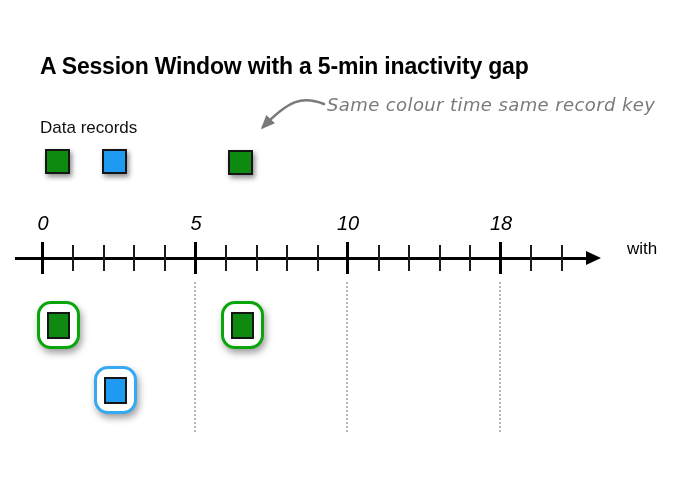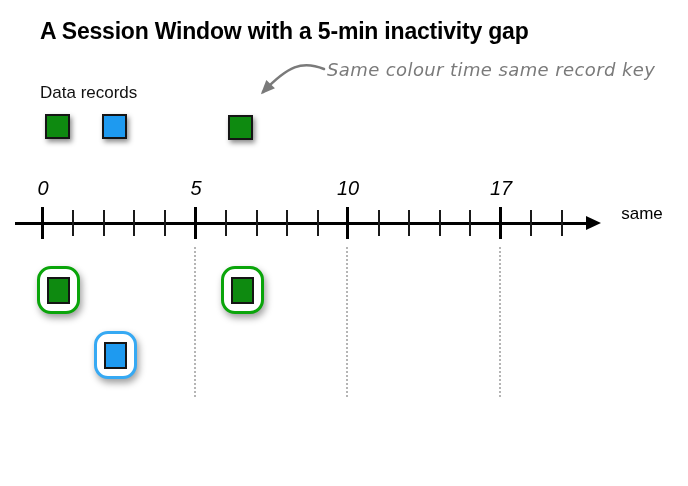--- a/index.html
+++ b/index.html
@@ -1,18 +1,19 @@
 <!DOCTYPE html>
 <html><head>
 <meta charset="utf-8">
 <style>
   html,body{margin:0;padding:0;background:#fff;}
   #canvas{
     position:relative;width:688px;height:400px;background:#ffffff;overflow:hidden;
     font-family:"Liberation Sans",sans-serif;
+    margin-top:35px;
   }
   .abs{position:absolute;}
   .title{
     left:40px;top:18px;font-size:23px;font-weight:bold;color:#000;
     letter-spacing:-0.2px;white-space:nowrap;
   }
   .legend-label{left:40px;top:83px;font-size:17px;color:#111;white-space:nowrap;}
   .handnote{
     font-family:"DejaVu Sans",sans-serif;font-style:italic;font-size:18px;
     letter-spacing:.4px;white-space:nowrap;
@@ -96,24 +97,24 @@
   <div class="abs tick-minor" style="left:378px;"></div>
   <div class="abs tick-minor" style="left:408px;"></div>
   <div class="abs tick-minor" style="left:439px;"></div>
   <div class="abs tick-minor" style="left:469px;"></div>
   <div class="abs tick-minor" style="left:530px;"></div>
   <div class="abs tick-minor" style="left:561px;"></div>
 
   <div class="abs tick-label" style="left:26px;">0</div>
   <div class="abs tick-label" style="left:179px;">5</div>
   <div class="abs tick-label" style="left:331px;">10</div>
-  <div class="abs tick-label" style="left:484px;">17</div>
+  <div class="abs tick-label" style="left:484px;">18</div>
 
   <div class="abs axis-caption">
-    <div>same</div>
+    <div>with</div>
   </div>
 
   <div class="abs gapline" style="left:194px;"></div>
   <div class="abs gapline" style="left:346px;"></div>
   <div class="abs gapline" style="left:499px;"></div>
 
   <div class="abs window" style="left: 37px; top: 266px; border-color: rgb(10, 165, 10);">
     <div class="window-inner" style="background: rgb(14, 138, 16);"></div>
   </div>
   <div class="abs window" style="left: 221px; top: 266px; border-color: rgb(10, 165, 10);">

